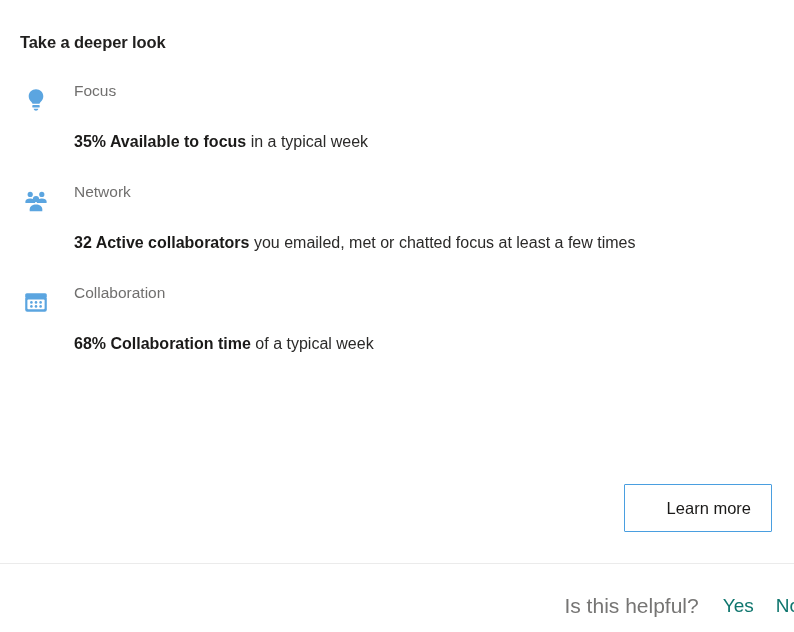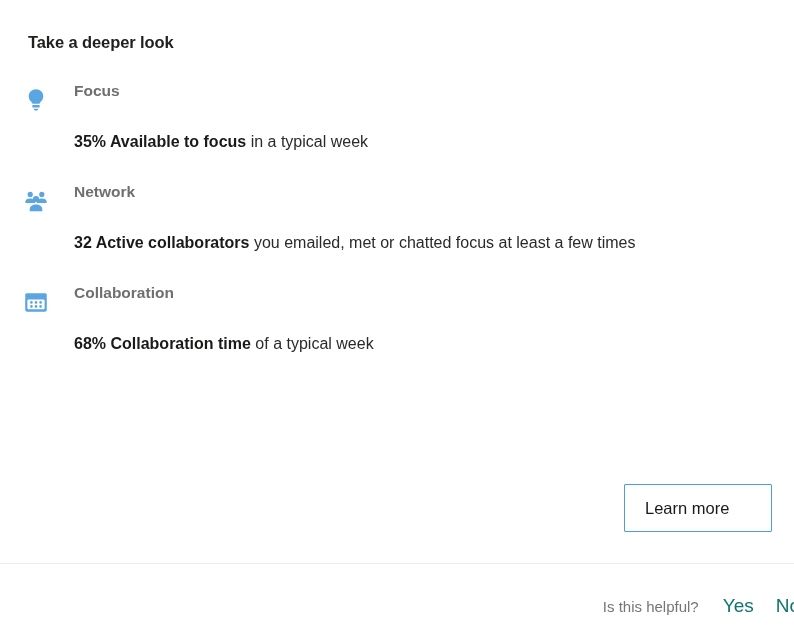--- a/index.html
+++ b/index.html
@@ -25,21 +25,20 @@
 
   .card-title {
     position: absolute;
     left: 20px;
     top: 33px;
     font-size: 16.5px;
     font-weight: 700;
     color: #201f1e;
     letter-spacing: -0.1px;
     white-space: nowrap;
-    margin-left: 8px;
   }
 
   .insight-list {
     position: absolute;
     left: 0;
     top: 78px;
     right: 0;
   }
 
   .insight-row {
@@ -60,21 +59,21 @@
 
   .insight-body {
     position: absolute;
     left: 74px;
     top: 0;
     right: 10px;
   }
 
   .insight-label {
     font-size: 15.5px;
-    font-weight: 700;
+    font-weight: 400;
     color: #706f6e;
     line-height: 26px;
     white-space: nowrap;
   }
 
   .insight-stat {
     margin-top: 27px;
     font-size: 16px;
     font-weight: 400;
     color: #201f1e;
@@ -96,21 +95,21 @@
     position: absolute;
     right: 22px;
     top: 484px;
   }
 
   .learn-more-button {
     display: inline-block;
     min-width: 148px;
     padding: 12px 20px;
     box-sizing: border-box;
-    text-align: left;
+    text-align: right;
     background: #ffffff;
     border: 1.6px solid #4a9fe0;
     border-radius: 1px;
     font-family: "Liberation Sans", sans-serif;
     font-size: 16.5px;
     font-weight: 400;
     color: #1b1a19;
     cursor: pointer;
     line-height: 22px;
   }
@@ -131,21 +130,21 @@
     top: 586px;
     height: 40px;
     display: flex;
     justify-content: flex-end;
     align-items: center;
     padding-right: 0;
     box-sizing: border-box;
   }
 
   .footer-question {
-    font-size: 15px;
+    font-size: 21px;
     color: #767574;
     white-space: nowrap;
   }
 
   .footer-action {
     font-size: 19px;
     color: #0f766e;
     margin-left: 24px;
     white-space: nowrap;
     cursor: pointer;

